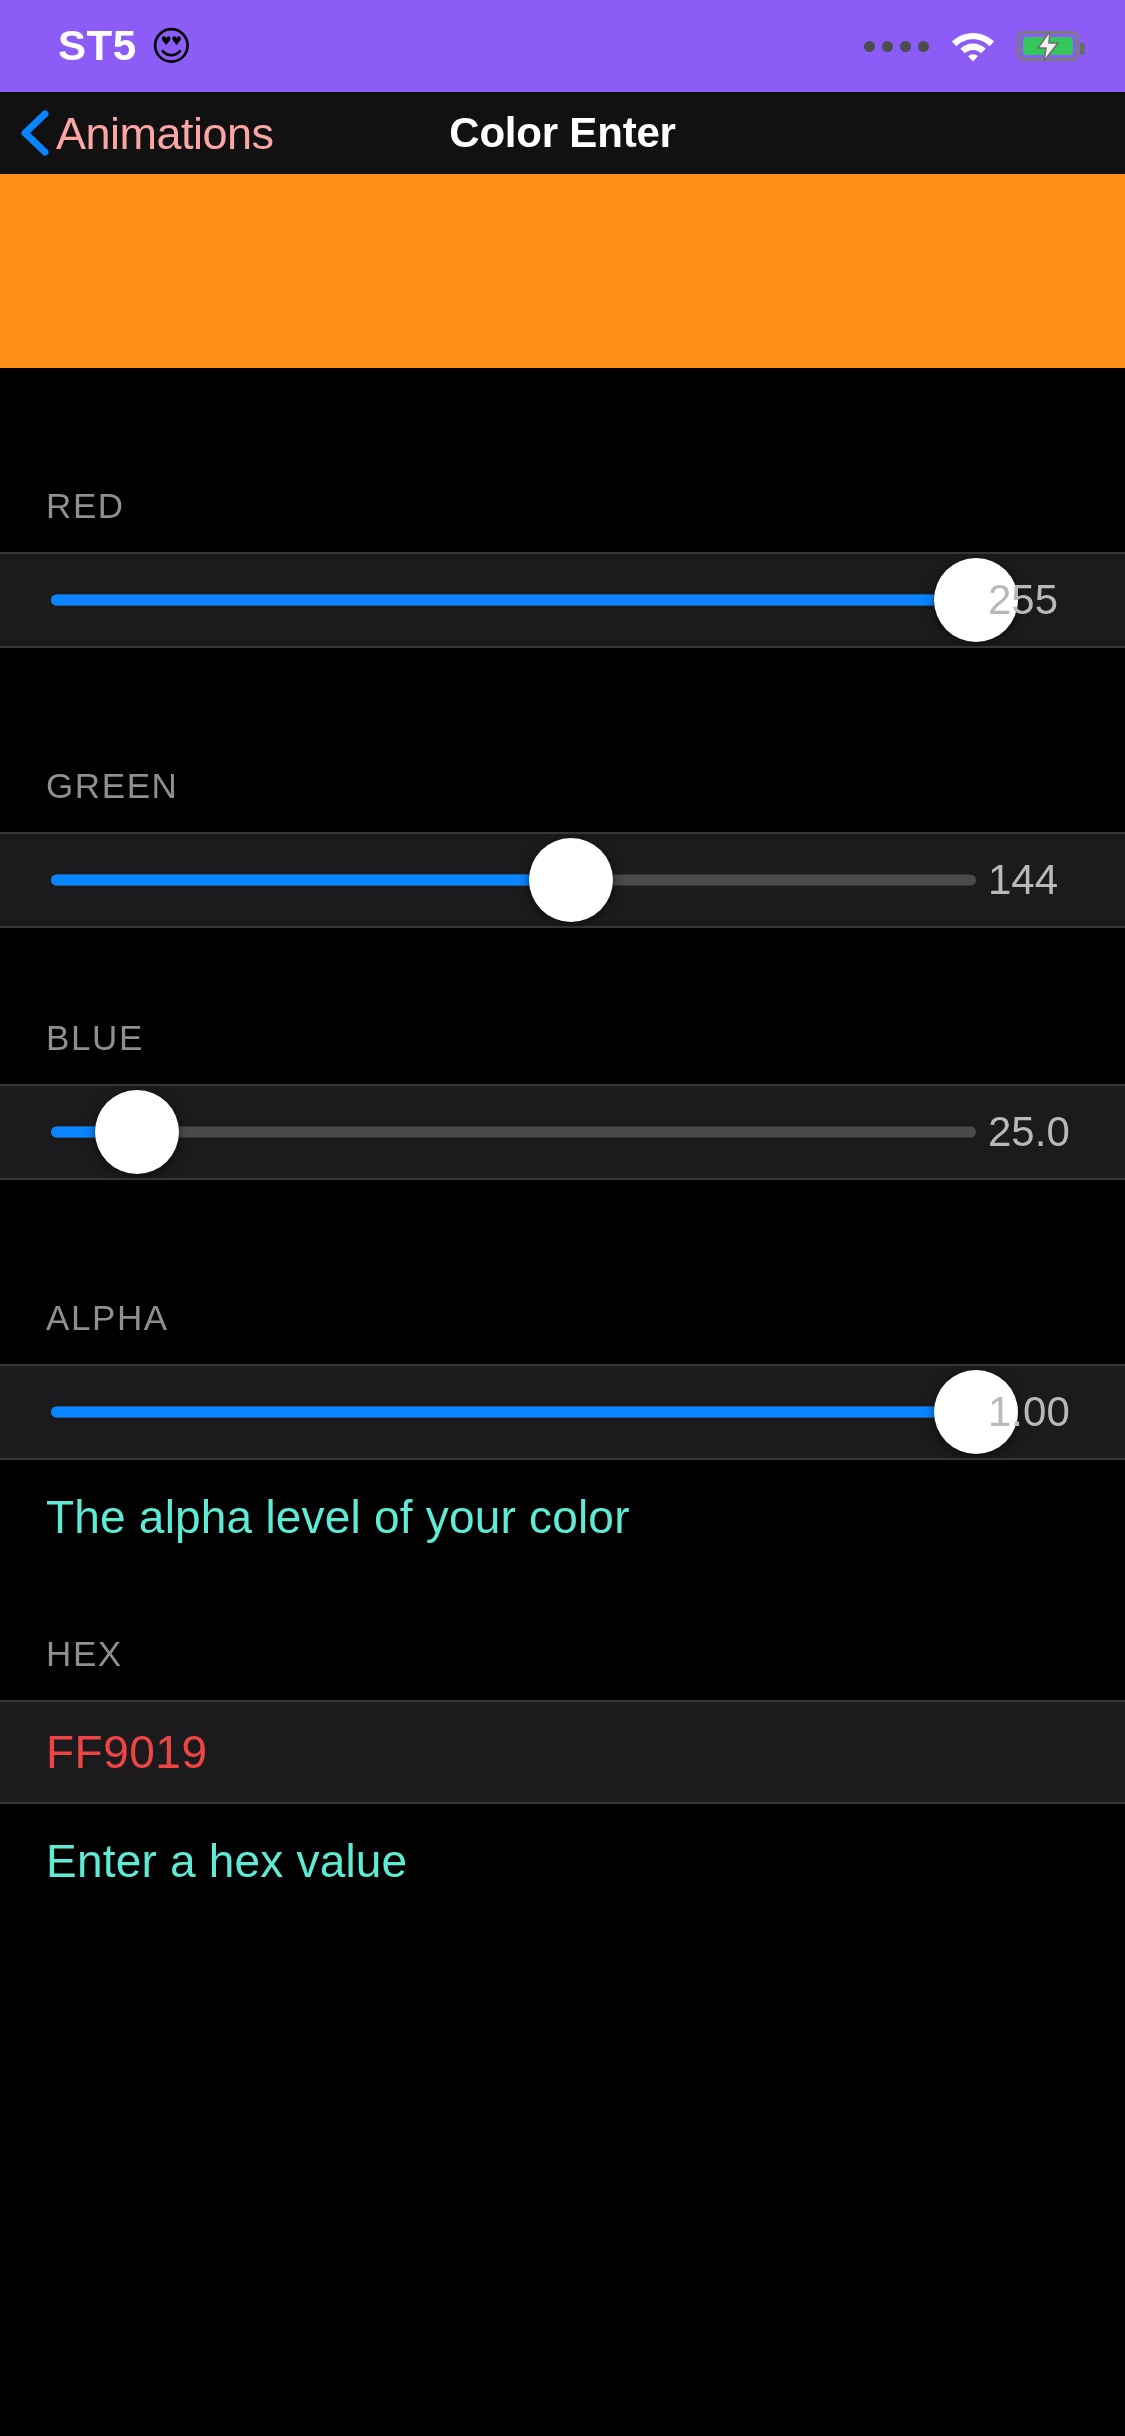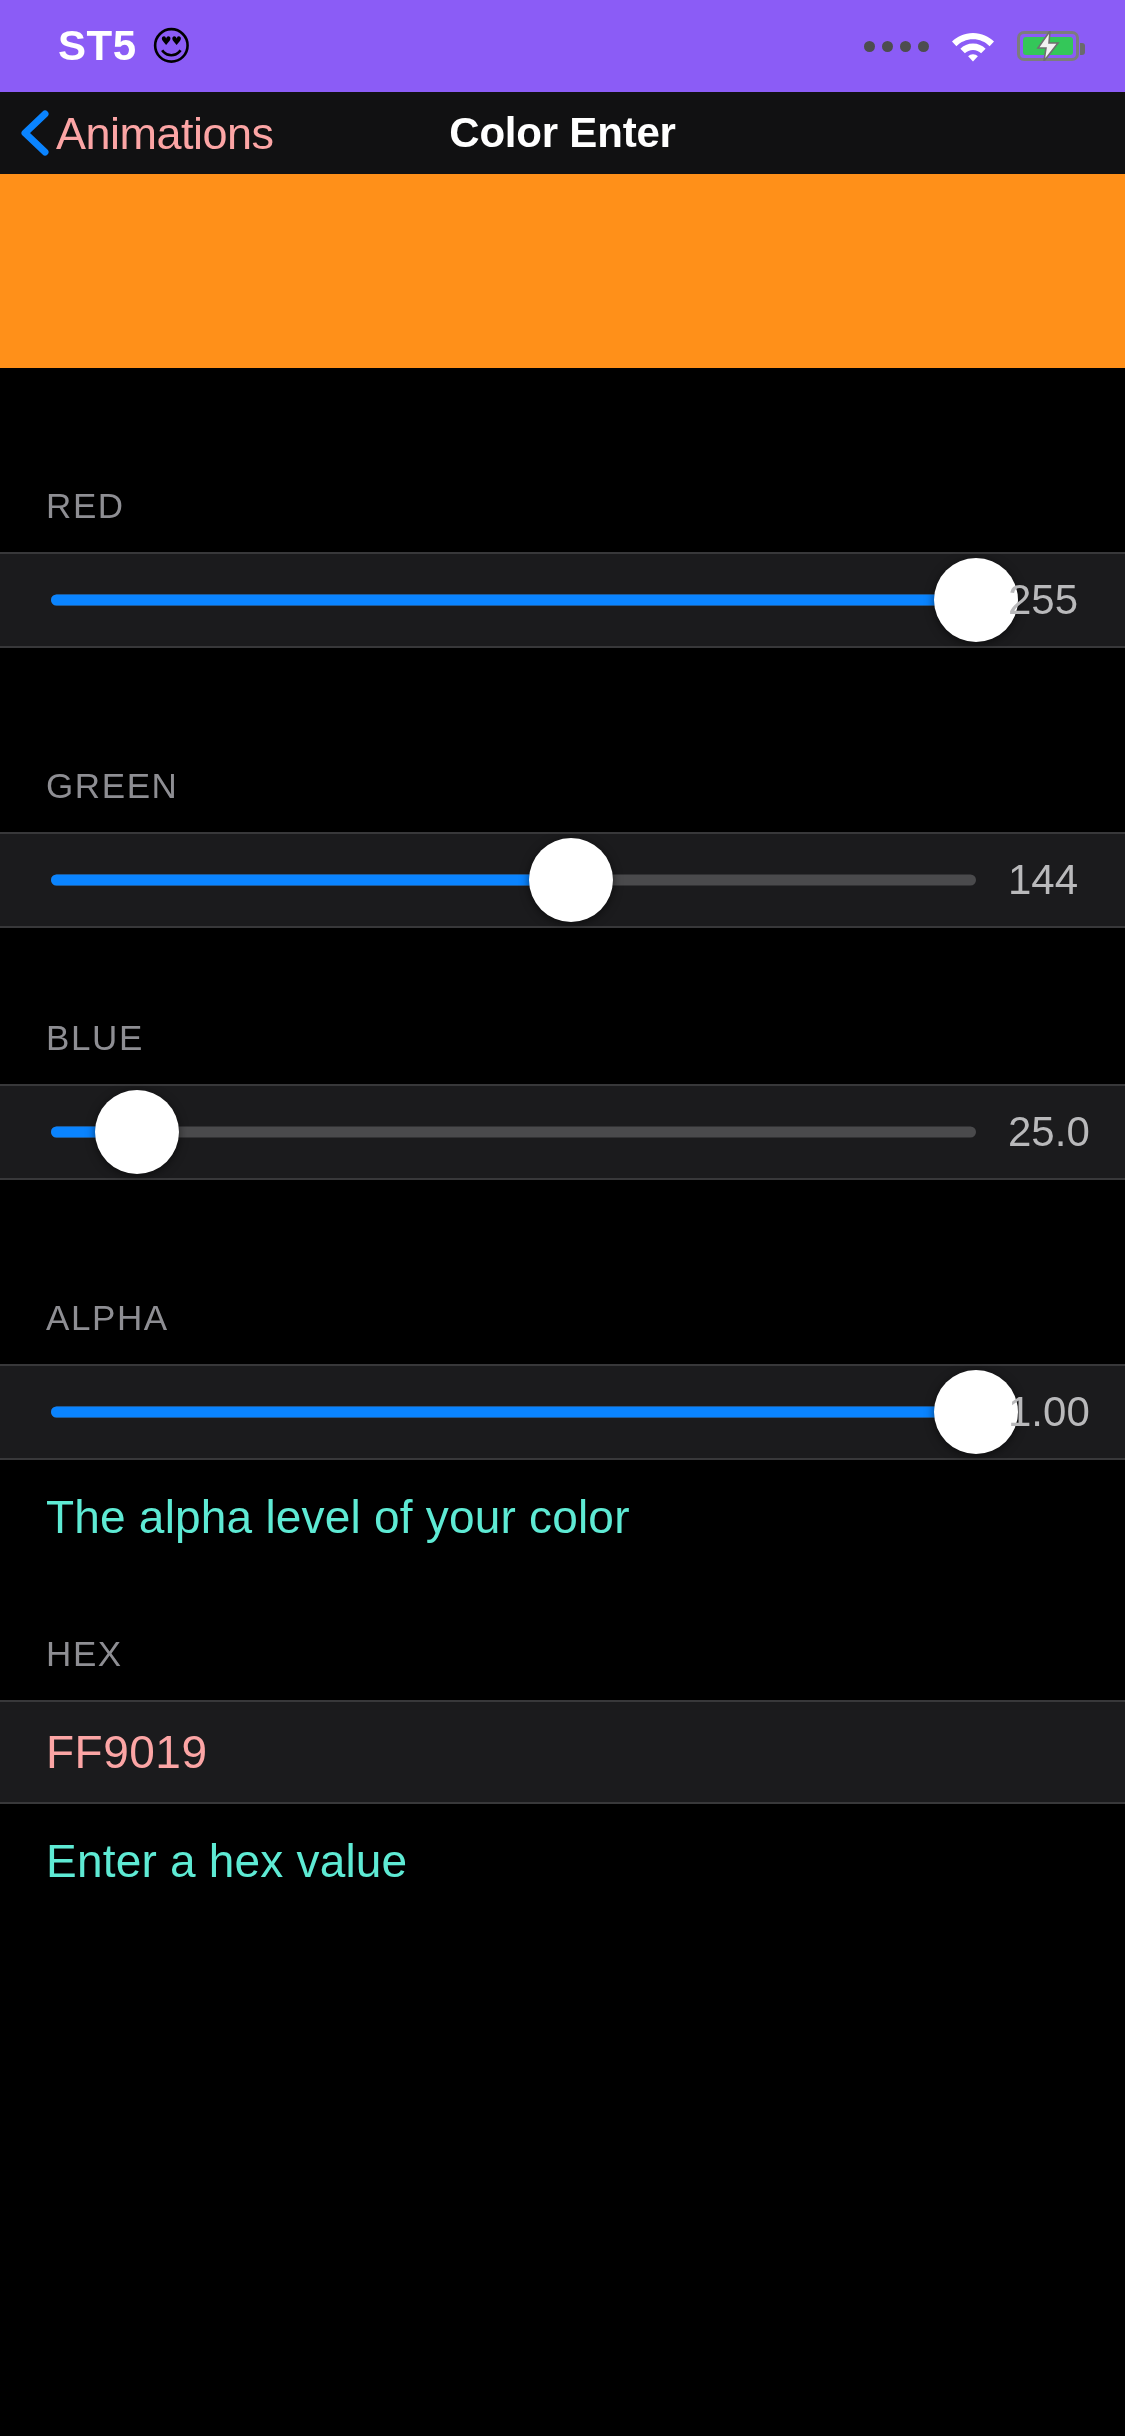--- a/index.html
+++ b/index.html
@@ -140,27 +140,26 @@
     transform:translate(-50%,-50%);
     width:84px; height:84px; border-radius:50%;
     background:#fff;
     box-shadow:0 2px 10px rgba(0,0,0,.55);
   }
   .slider-value{
     position:absolute; left:988px; top:50%;
     transform:translateY(-50%);
     color:#b9b9bb; font-size:42px;
     white-space:nowrap;
-    margin-left:20px;
   }
 
   
   .hexcell{ height:104px; }
   .hexvalue{
-    color:#fca5a5; font-size:46px; padding-left:46px; letter-spacing:0.5px;
+    color:#ef4444; font-size:46px; padding-left:46px; letter-spacing:0.5px;
   }
 </style>
 </head>
 <body>
 
 <div class="phone">
 
   <div class="statusbar">
     <div class="sb-left">
       <div class="sb-carrier">ST5</div>

